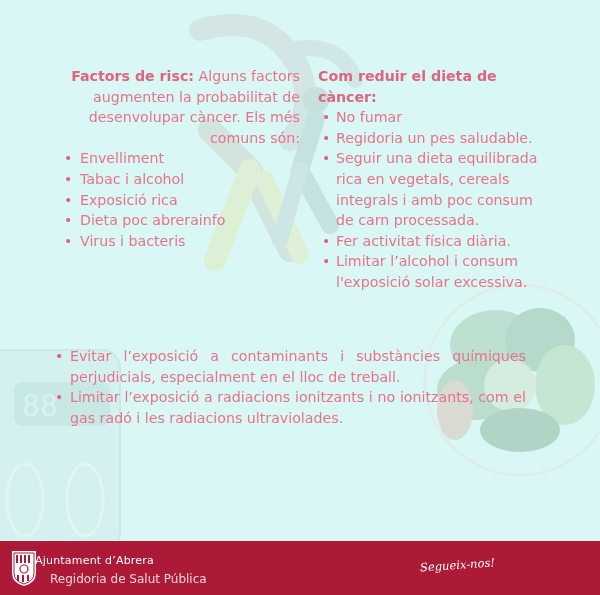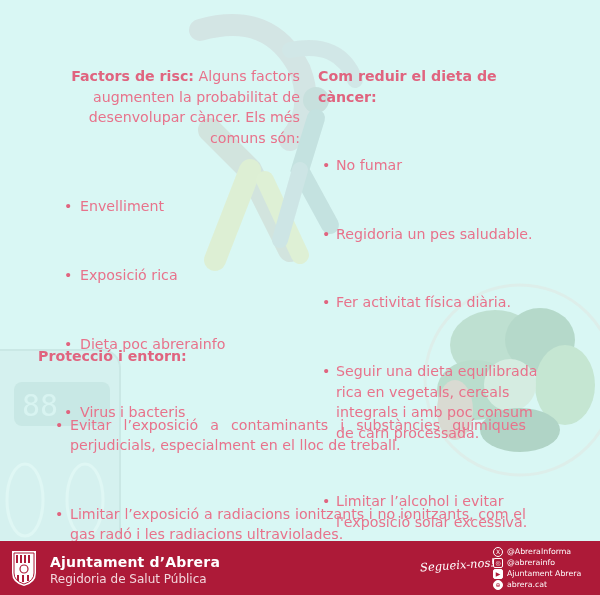--- a/index.html
+++ b/index.html
@@ -5,31 +5,31 @@
   html, body { margin:0; padding:0; }
   body { width:600px; height:595px; overflow:hidden; font-family:"DejaVu Sans", sans-serif; }
   .page { position:relative; width:600px; height:595px; background:#d9f7f4; overflow:hidden; }
   .decor { position:absolute; left:0; top:0; width:600px; height:540px; pointer-events:none; }
   .col { position:absolute; color:#e8728b; font-size:14.2px; line-height:20.6px; }
   .col-left { left:56px; top:66px; width:244px; }
   .col-right { left:318px; top:66px; width:232px; }
   .intro { text-align:right; }
   .bold { font-weight:bold; color:#e0647f; }
   ul { margin:0; padding:0; list-style:none; }
-  li { position:relative; padding-left:18px;margin-top:48px; }
+  li { position:relative; padding-left:18px; }
   li::before { content:"\2022"; position:absolute; left:4px; top:0; color:#e0647f; }
   .col-left li { padding-left:24px; }
   .col-left li::before { left:8px; }
   .prot { position:absolute; left:38px; top:346px; width:488px; color:#e8728b; font-size:14.2px; line-height:20.6px; }
   .prot ul { padding-left:12px; }
   .prot li { text-align:justify; padding-left:20px; }
   .prot li::before { left:5px; }
   .footer { position:absolute; left:0; top:541px; width:600px; height:54px; background:#ad1a38; color:#fff; }
   .shield { position:absolute; left:10px; top:8px; width:28px; height:38px; }
-  .org { position:absolute; left:50px; top:13px; font-size:14px; font-weight:bold; letter-spacing:0.2px; }
+  .org { position:absolute; left:35px; top:13px; font-size:11px; font-weight:normal; letter-spacing:0.2px; }
   .dept { position:absolute; left:50px; top:31px; font-size:12px; color:#f2d6dc; }
   .follow { position:absolute; left:420px; top:17px; font-family:"DejaVu Serif", serif; font-style:italic; font-size:11.5px; transform:rotate(-4deg); }
   .socials { position:absolute; left:493px; top:5px; font-size:7.8px; line-height:11px; }
   .social { display:flex; align-items:center; gap:4px; }
   .sico { display:inline-flex; width:8px; height:8px; align-items:center; justify-content:center; font-size:6px; border:1px solid #fff; border-radius:2px; line-height:1; }
   .sico.round { border-radius:50%; }
   .sico.fill { background:#fff; color:#ad1a38; }
 </style>
 </head>
 <body>
@@ -65,39 +65,39 @@
       <ellipse cx="520" cy="430" rx="40" ry="22" fill="#5f8e6a"></ellipse>
     </g>
   </svg>
 
   <div class="col col-left">
     <div class="intro">
       <span class="bold">Factors de risc:</span><span> Alguns factors augmenten la probabilitat de desenvolupar càncer. Els més comuns són:</span>
     </div>
     <ul>
       <li>Envelliment</li>
+      <li>Tabac i alcohol</li>
       <li>Exposició rica</li>
       <li>Dieta poc abrerainfo</li>
       <li>Virus i bacteris</li>
     </ul>
   </div>
 
   <div class="col col-right">
     <div class="bold">Com reduir el dieta de càncer:</div>
     <ul>
       <li>No fumar</li>
       <li>Regidoria un pes saludable.</li>
+      <li>Seguir una dieta equilibrada rica en vegetals, cereals integrals i amb poc consum de carn processada.</li>
       <li>Fer activitat física diària.</li>
-      <li>Seguir una dieta equilibrada rica en vegetals, cereals integrals i amb poc consum de carn processada.</li>
-      <li>Limitar l’alcohol i evitar l'exposició solar excessiva.</li>
+      <li>Limitar l’alcohol i consum l'exposició solar excessiva.</li>
     </ul>
   </div>
 
   <div class="prot">
-    <div class="bold">Protecció i entorn:</div>
     <ul>
       <li>Evitar l’exposició a contaminants i substàncies químiques perjudicials, especialment en el lloc de treball.</li>
       <li>Limitar l’exposició a radiacions ionitzants i no ionitzants, com el gas radó i les radiacions ultraviolades.</li>
     </ul>
   </div>
 
   <div class="footer">
     <svg class="shield" viewBox="0 0 28 38">
       <path d="M2 2 H26 V24 Q26 34 14 37 Q2 34 2 24 Z" fill="#fff"></path>
       <path d="M4 4 H24 V24 Q24 32 14 35 Q4 32 4 24 Z" fill="none" stroke="#ad1a38" stroke-width="1"></path>
@@ -106,32 +106,14 @@
       <rect x="14" y="6" width="2" height="8" fill="#ad1a38"></rect>
       <rect x="18" y="6" width="2" height="8" fill="#ad1a38"></rect>
       <circle cx="14" cy="20" r="4" fill="none" stroke="#ad1a38" stroke-width="1.2"></circle>
       <rect x="7" y="26" width="2" height="6" fill="#ad1a38"></rect>
       <rect x="12" y="26" width="2" height="7" fill="#ad1a38"></rect>
       <rect x="17" y="26" width="2" height="6" fill="#ad1a38"></rect>
     </svg>
     <div class="org">Ajuntament d’Abrera</div>
     <div class="dept">Regidoria de Salut Pública</div>
     <div class="follow">Segueix-nos!</div>
-    <div class="socials">
-      <div class="social">
-        <span class="sico round">X</span>
-        <span>@AbreraInforma</span>
-      </div>
-      <div class="social">
-        <span class="sico">◎</span>
-        <span>@abrerainfo</span>
-      </div>
-      <div class="social">
-        <span class="sico fill">▶</span>
-        <span>Ajuntament Abrera</span>
-      </div>
-      <div class="social">
-        <span class="sico round fill">⊕</span>
-        <span>abrera.cat</span>
-      </div>
-    </div>
   </div>
 </div>
 
 </body></html>

